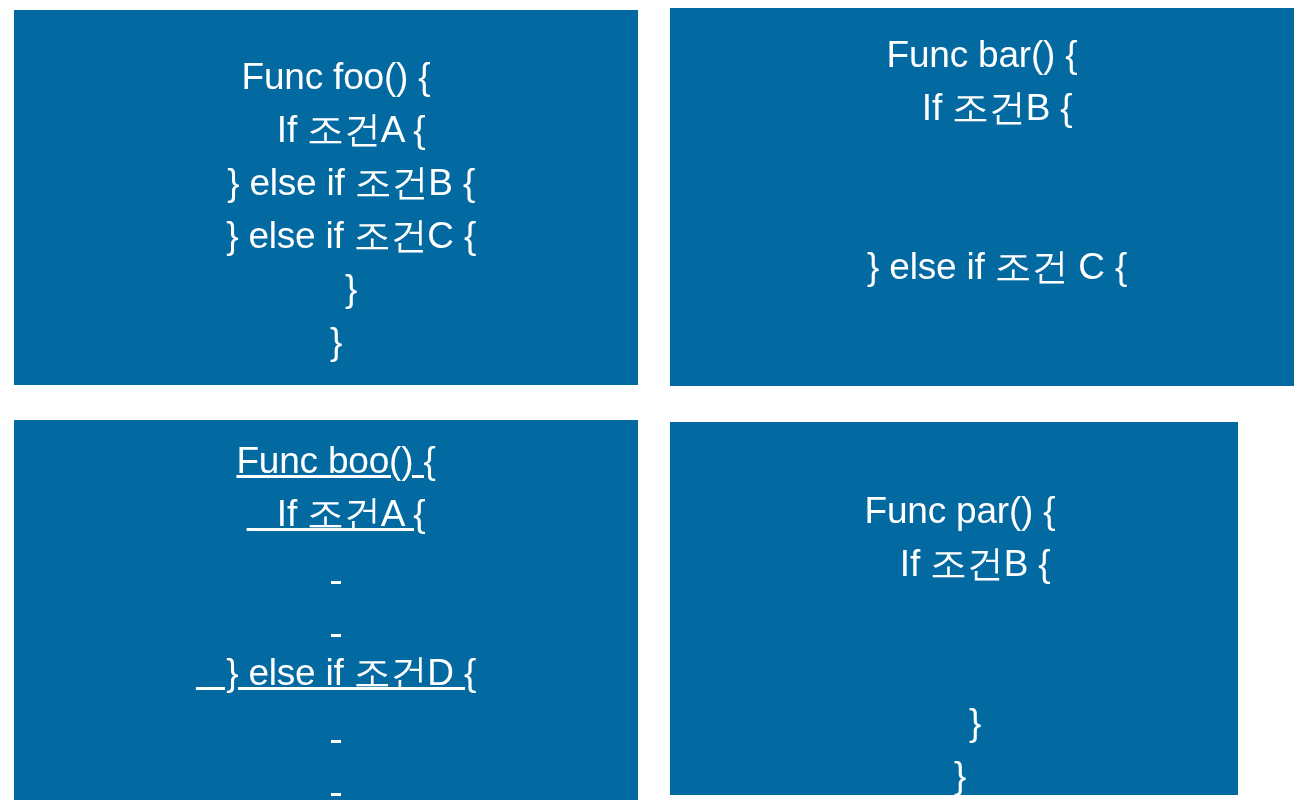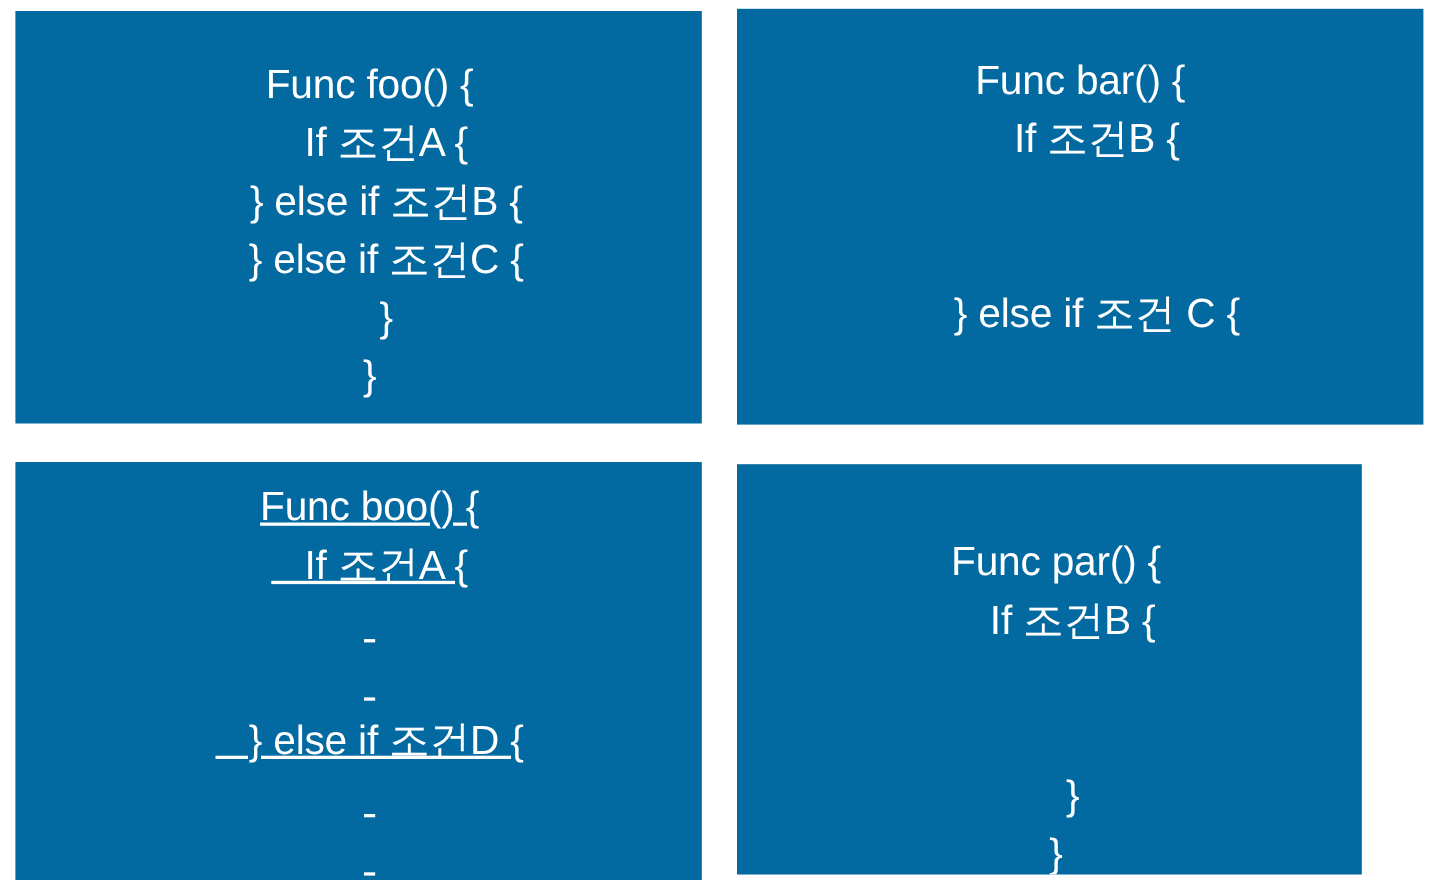--- a/index.html
+++ b/index.html
@@ -45,21 +45,21 @@
     color: #ffffff;
     font-family: "Liberation Sans", "DejaVu Sans", sans-serif;
     font-size: 37px;
     line-height: 53px;
     font-weight: 400;
     white-space: pre;
     letter-spacing: -0.2px;
   }
 
   #code-1 { top: 40px; padding-left: 20px; }
-  #code-2 { top: 38px; padding-left: 0; }
+  #code-2 { top: 20px; padding-left: 0; }
   #code-3 { top: 14px; padding-left: 20px; text-decoration: underline; }
   #code-4 { top: 62px; padding-left: 12px; }
 
   .code-line {
     display: block;
     height: 53px;
     white-space: pre;
   }
   .code-line.blank { color: transparent; }
 </style>

